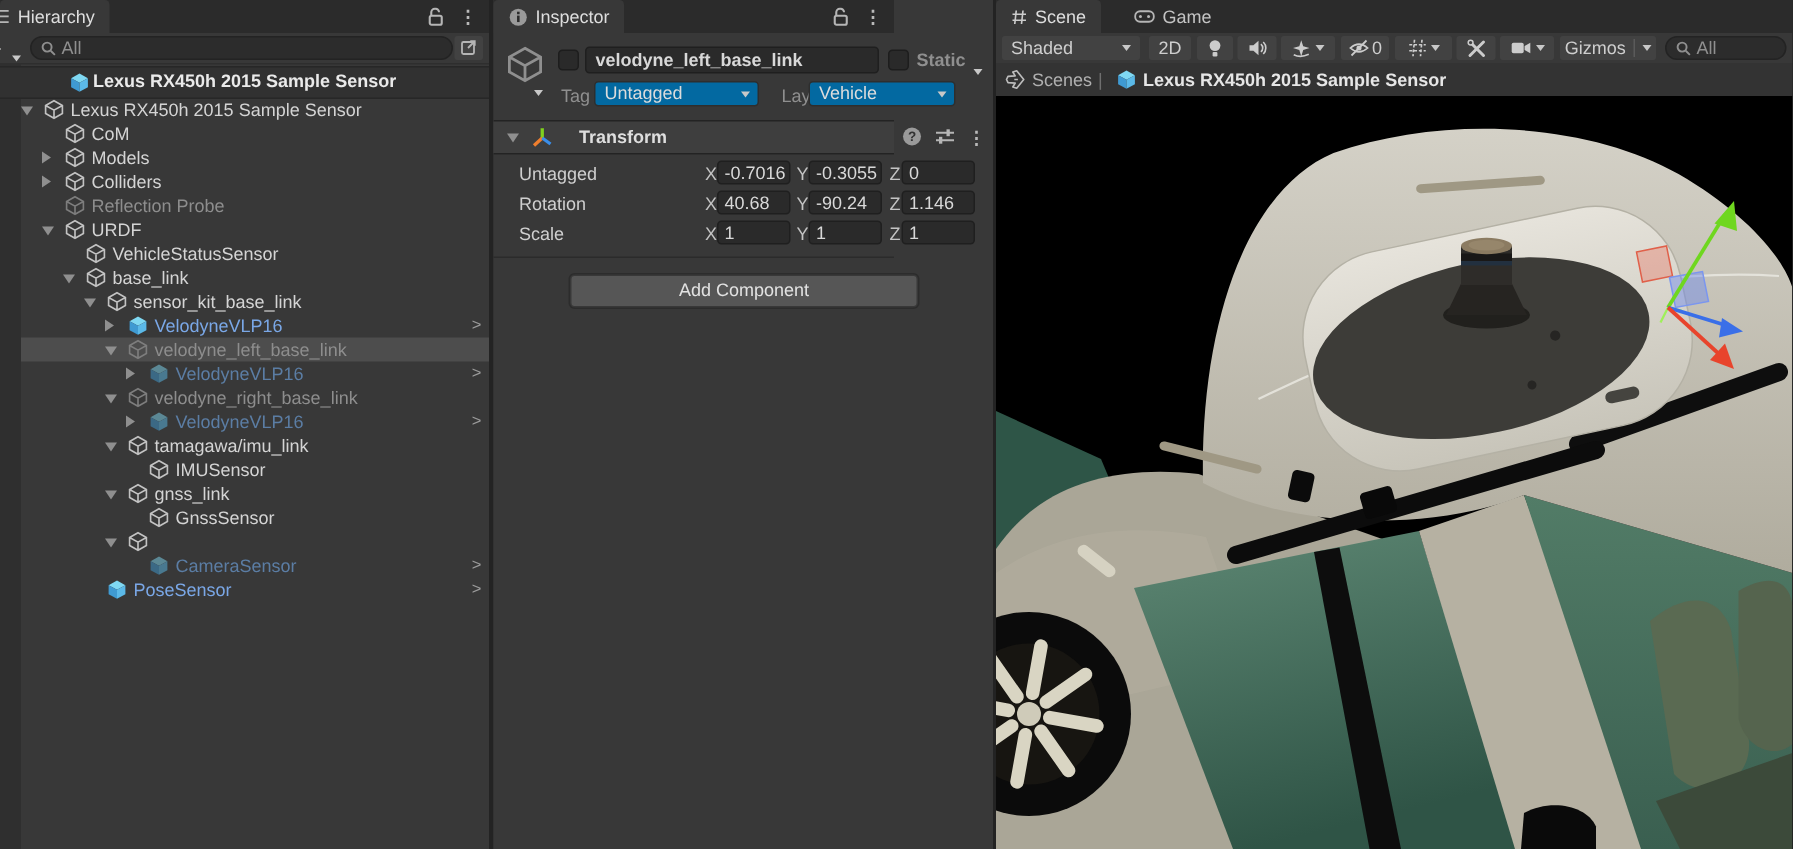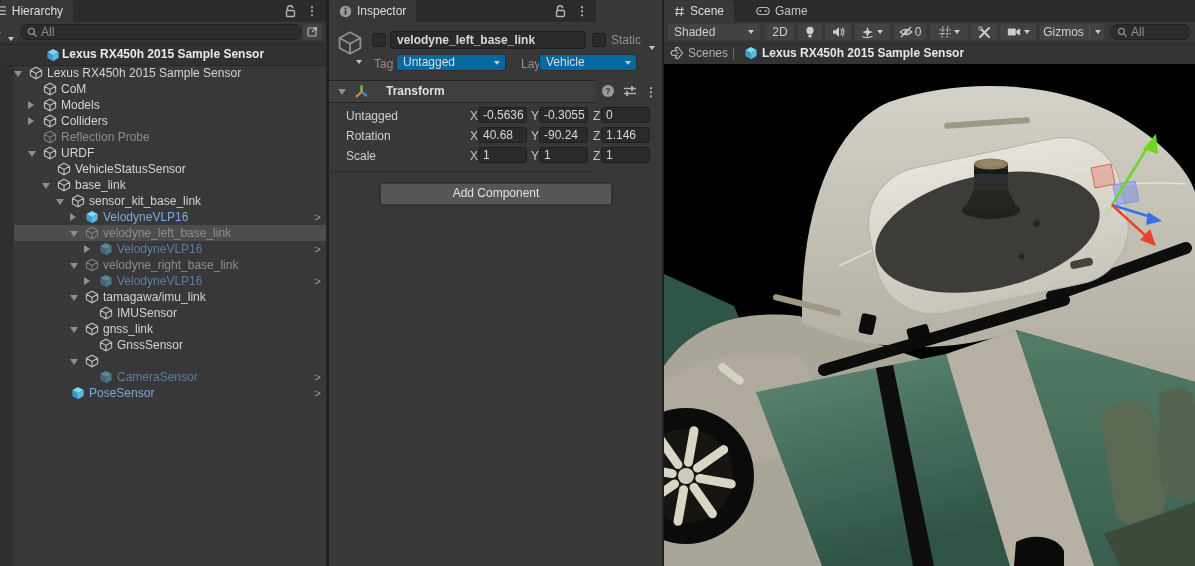--- a/index.html
+++ b/index.html
@@ -351,21 +351,21 @@
     <div class="abs" style="left:0;right:0;top:22px;height:57px;">
       <span class="abs" style="left:8px;top:8px;">
         <svg width="26" height="26" viewBox="0 0 14 14">
             <path d="M7 1.2 L12.6 4.3 V9.7 L7 12.8 L1.4 9.7 V4.3 Z M1.4 4.3 L7 7.4 L12.6 4.3 M7 7.4 V12.8" fill="none" stroke="#8f8f8f" stroke-width="1"></path>
           </svg>
       </span>
       <span class="abs" style="left:27px;top:31px;"><span class="caret"></span></span>
       <span class="checkbox" style="left:43px;top:11px;"></span>
       <div class="field abs" style="left:61px;top:9px;width:196px;height:18px;font-weight:bold;line-height:16px;padding-left:6px;">velodyne_left_base_link</div>
       <span class="checkbox" style="left:263px;top:11px;"></span>
-      <span class="abs dim" style="left:282px;top:11px;">Static</span>
+      <span class="abs dim" style="left:282px;top:11px;font-weight:bold;">Static</span>
       <span class="abs" style="left:320px;top:17px;"><span class="caret"></span></span>
 
       <span class="abs dim" style="left:45px;top:35px;">Tag</span>
       <div class="ddown" style="left:67px;top:32px;width:110px;height:17px;">
         <span>Untagged</span><span class="car"></span>
       </div>
       <span class="abs dim" style="left:192px;top:35px;">Layer</span>
       <div class="ddown" style="left:210px;top:32px;width:98px;height:17px;">
         <span>Vehicle</span><span class="car"></span>
       </div>
@@ -395,21 +395,21 @@
             <rect x="3" y="6.2" width="2.2" height="4.6" fill="#b5b5b5"></rect>
           </svg>
       </span>
       <span class="kebab abs" style="left:316px;top:3px;">⋮</span>
     </div>
 
     <div class="abs" style="left:0;right:0;top:102px;height:66px;">
 
       <span class="abs" style="left:17px;top:7px;">Untagged</span>
       <span class="abs axis" style="left:141px;top:7px;">X</span>
-      <div class="field tfield" style="left:149px;top:5px;width:49px;">-0.5636</div>
+      <div class="field tfield" style="left:149px;top:5px;width:49px;">-0.7016</div>
       <span class="abs axis" style="left:202px;top:7px;">Y</span>
       <div class="field tfield" style="left:210px;top:5px;width:49px;">-0.3055</div>
       <span class="abs axis" style="left:264px;top:7px;">Z</span>
       <div class="field tfield" style="left:272px;top:5px;width:49px;">0</div>
 
       <span class="abs" style="left:17px;top:27px;">Rotation</span>
       <span class="abs axis" style="left:141px;top:27px;">X</span>
       <div class="field tfield" style="left:149px;top:25px;width:49px;">40.68</div>
       <span class="abs axis" style="left:202px;top:27px;">Y</span>
       <div class="field tfield" style="left:210px;top:25px;width:49px;">-90.24</div>

